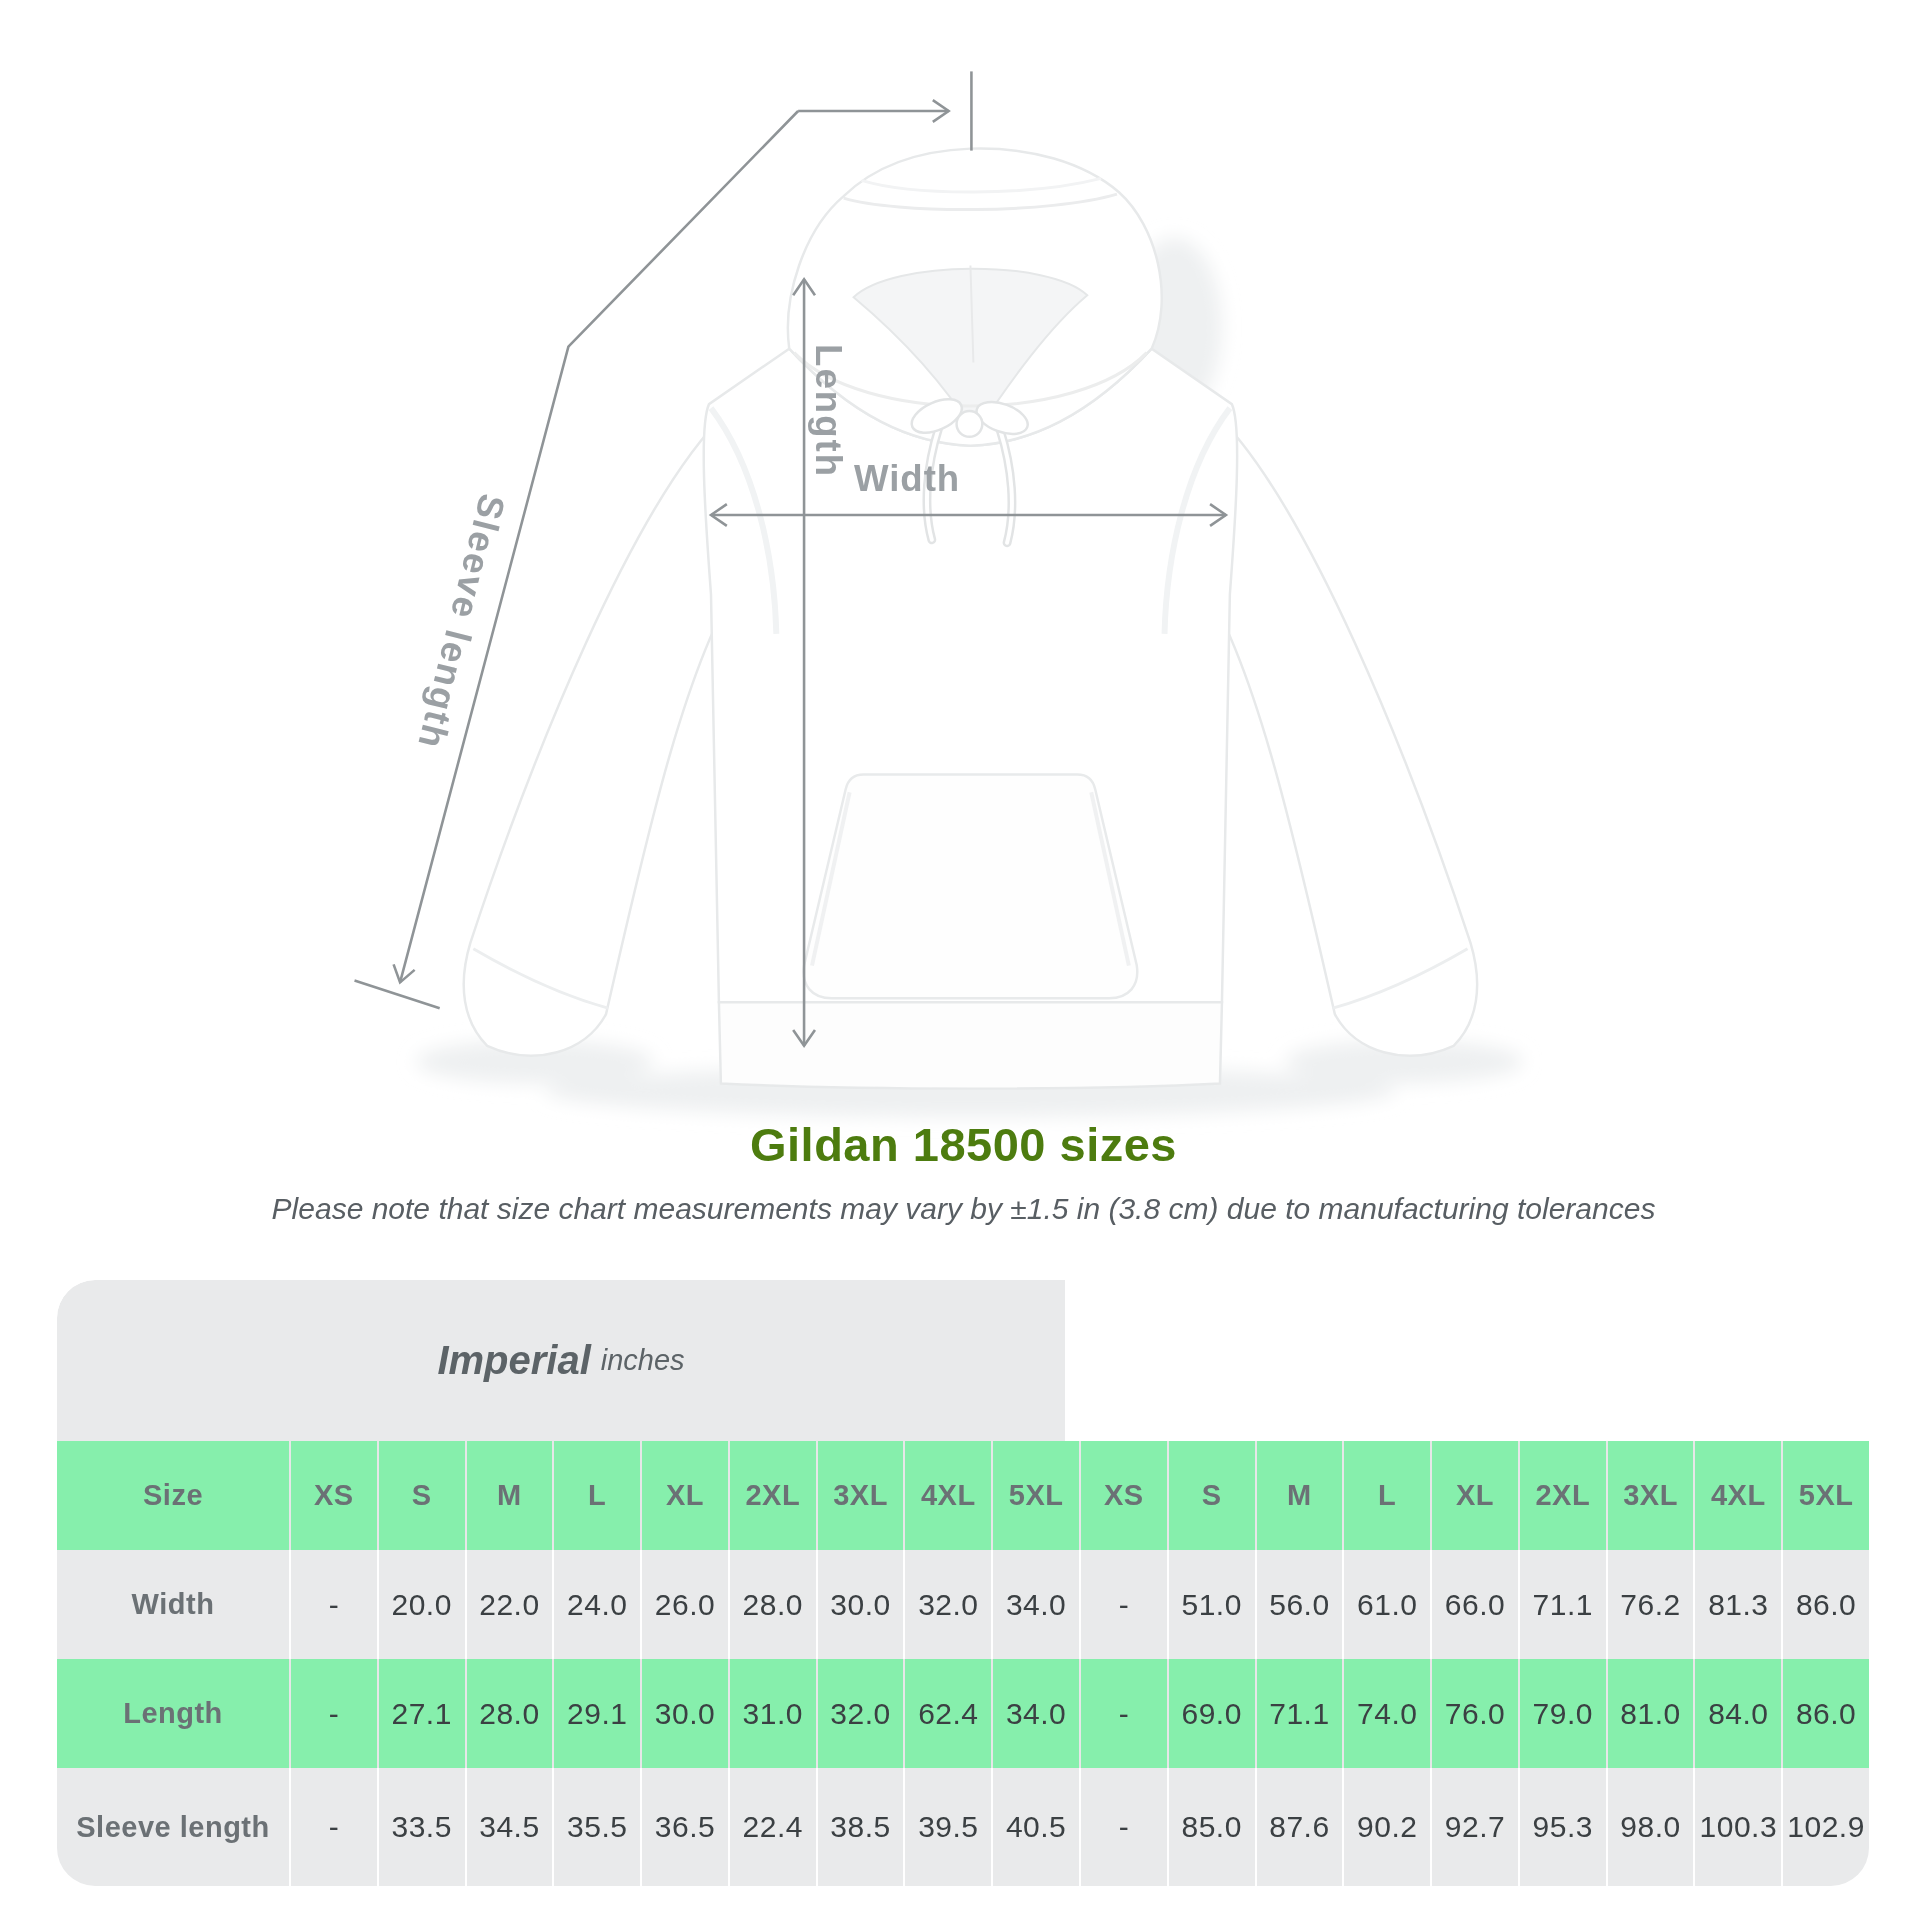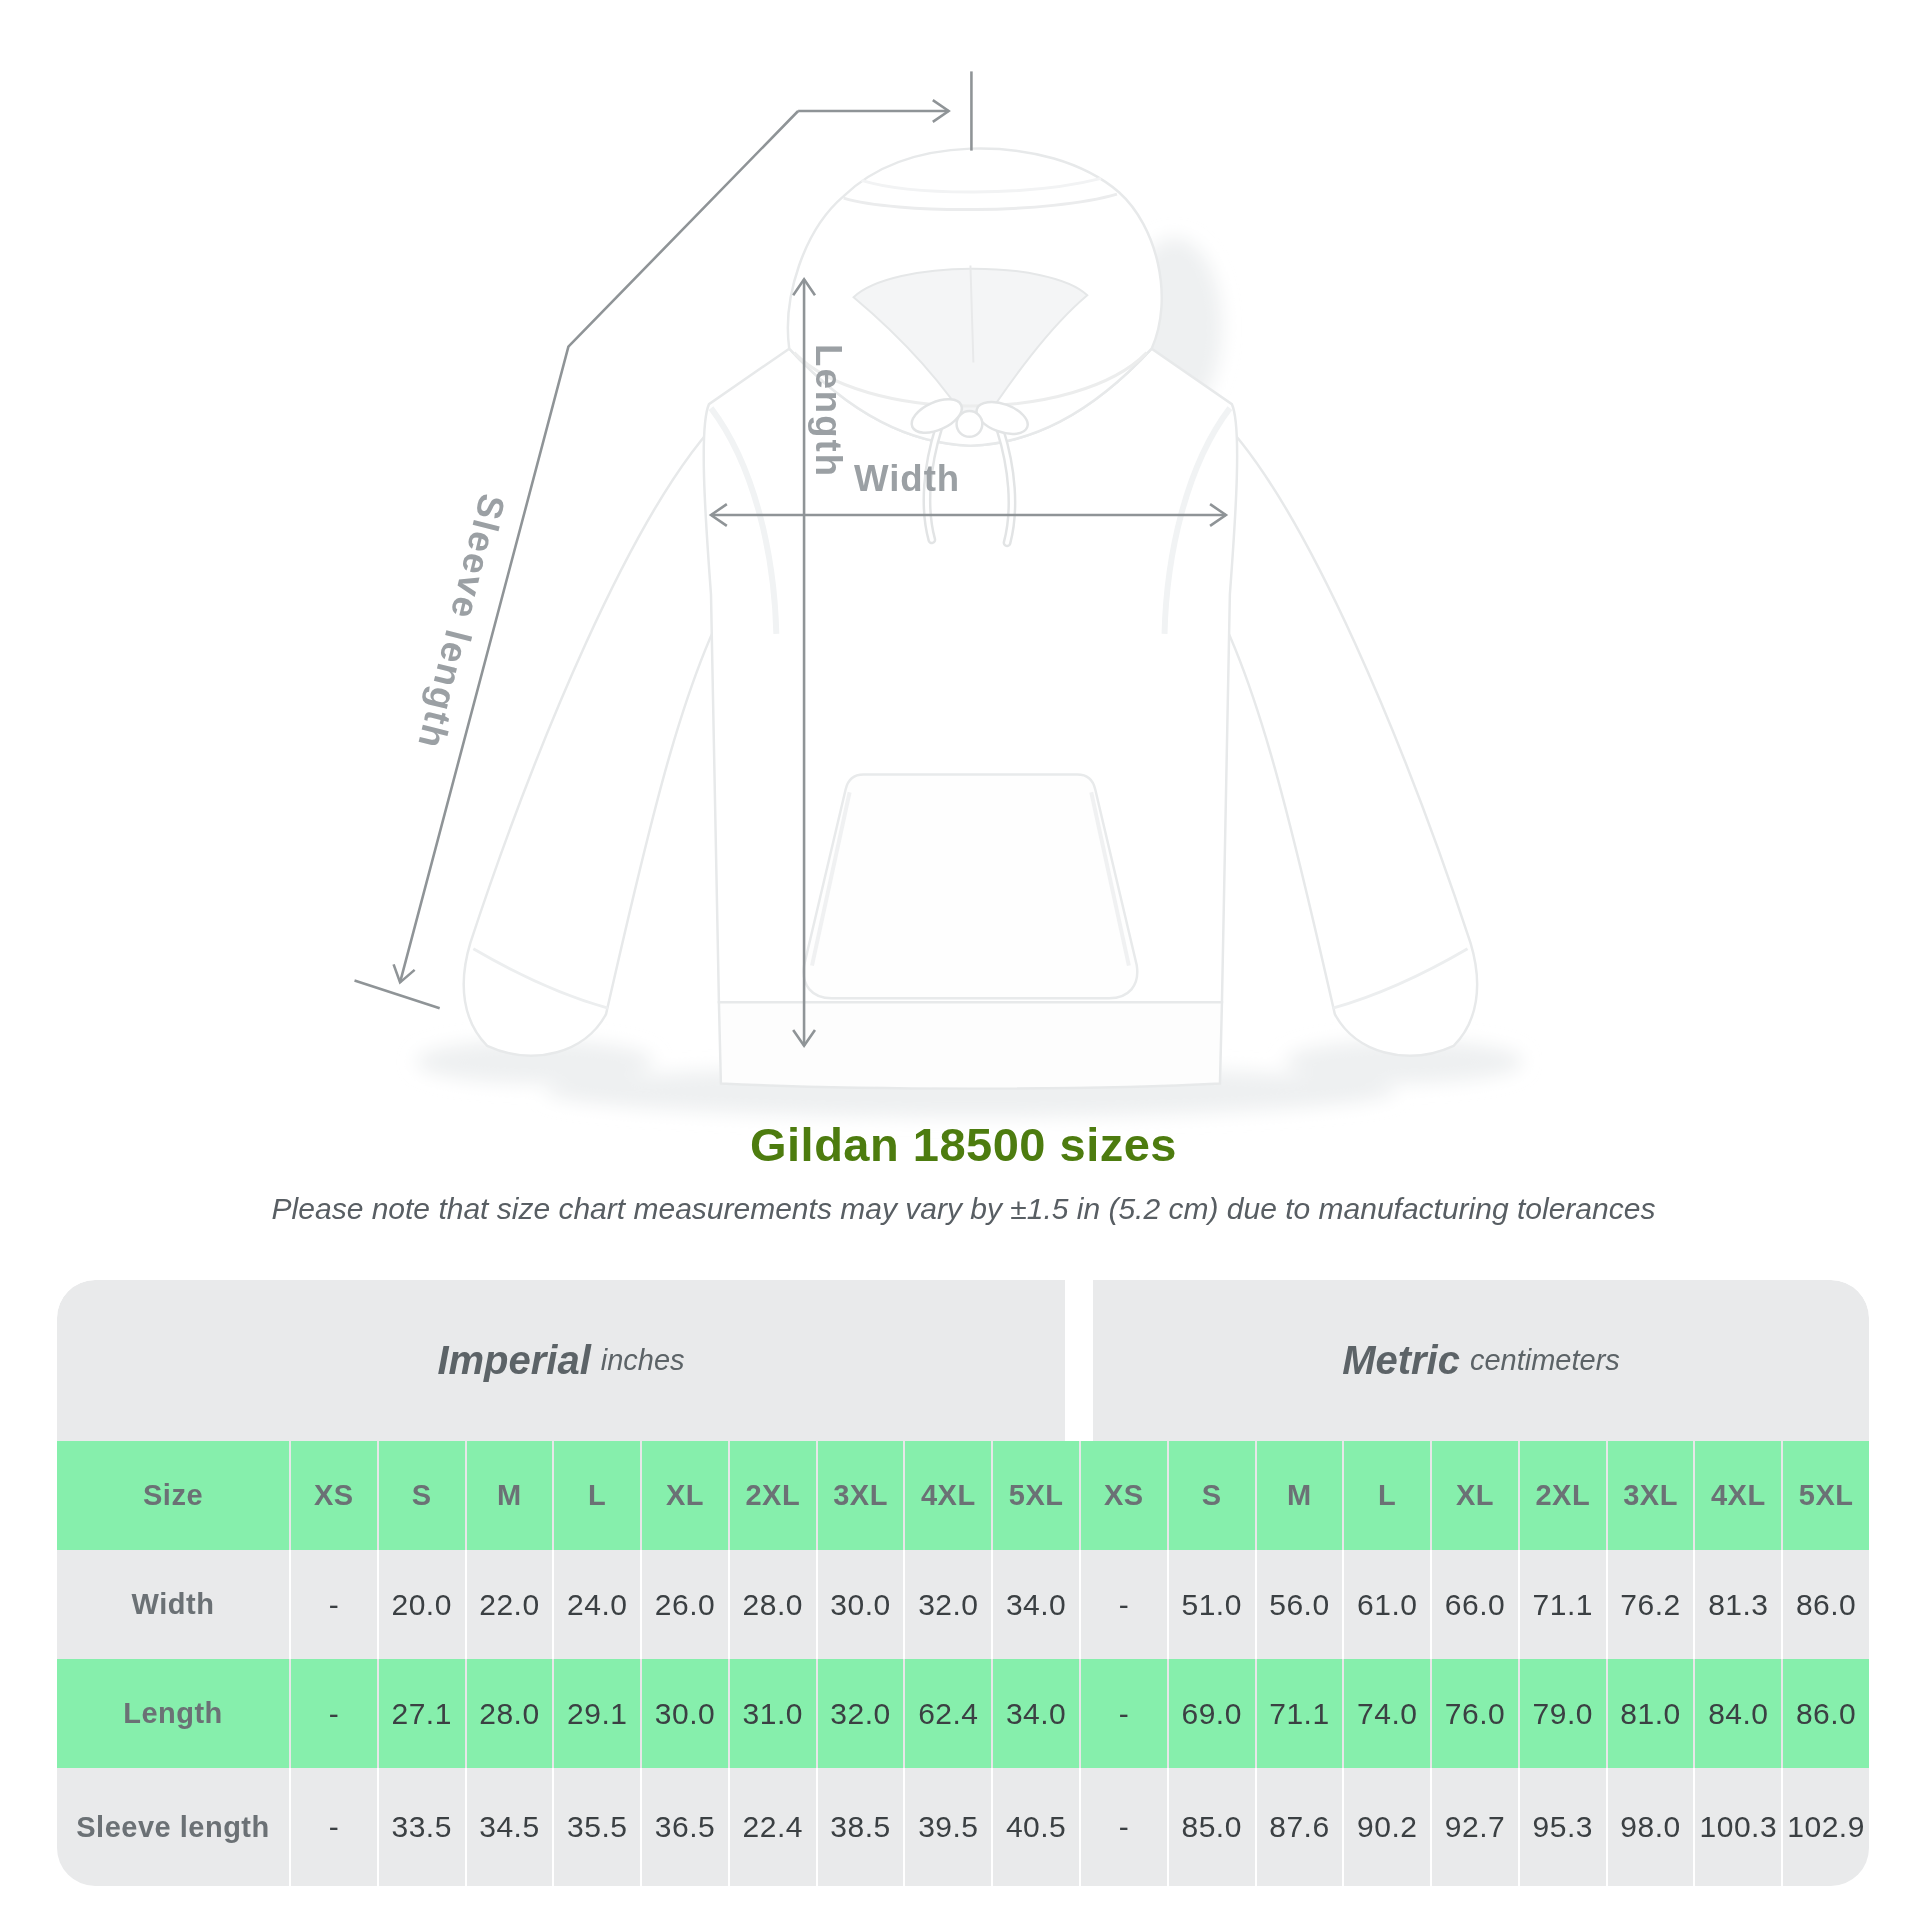--- a/index.html
+++ b/index.html
@@ -129,31 +129,27 @@
 
     <g fill="#9ba0a4" font-family="Liberation Sans, sans-serif" font-weight="bold" font-size="37">
       <text transform="translate(837 415) rotate(90)" text-anchor="middle" dominant-baseline="central" letter-spacing="2">Length</text>
       <text x="916" y="496" text-anchor="middle" letter-spacing="1">Width</text>
       <text transform="translate(466 628) rotate(104)" text-anchor="middle" dominant-baseline="central" letter-spacing="2">Sleeve length</text>
     </g>
   </svg>
 </div>
 
 <div class="title">Gildan 18500 sizes</div>
-<div class="subtitle">Please note that size chart measurements may vary by ±1.5 in (5.2 cm) due to manufacturing tolerances</div>
+<div class="subtitle">Please note that size chart measurements may vary by ±1.5 in (3.8 cm) due to manufacturing tolerances</div>
 
 <div class="size-table">
   <div class="group-row">
     <div class="group-cell imperial">
       <div class="group-label">Imperial</div>
       <div class="group-sublabel">inches</div>
-    </div>
-    <div class="group-cell metric">
-      <div class="group-label">Metric</div>
-      <div class="group-sublabel">centimeters</div>
     </div>
   </div>
   <div class="trow white row-size" id="size-header-row">
     <div class="cell head">Size</div>
   <div class="cell head sep">XS</div>
       <div class="cell head sep">S</div>
       <div class="cell head sep">M</div>
       <div class="cell head sep">L</div>
       <div class="cell head sep">XL</div>
       <div class="cell head sep">2XL</div>

